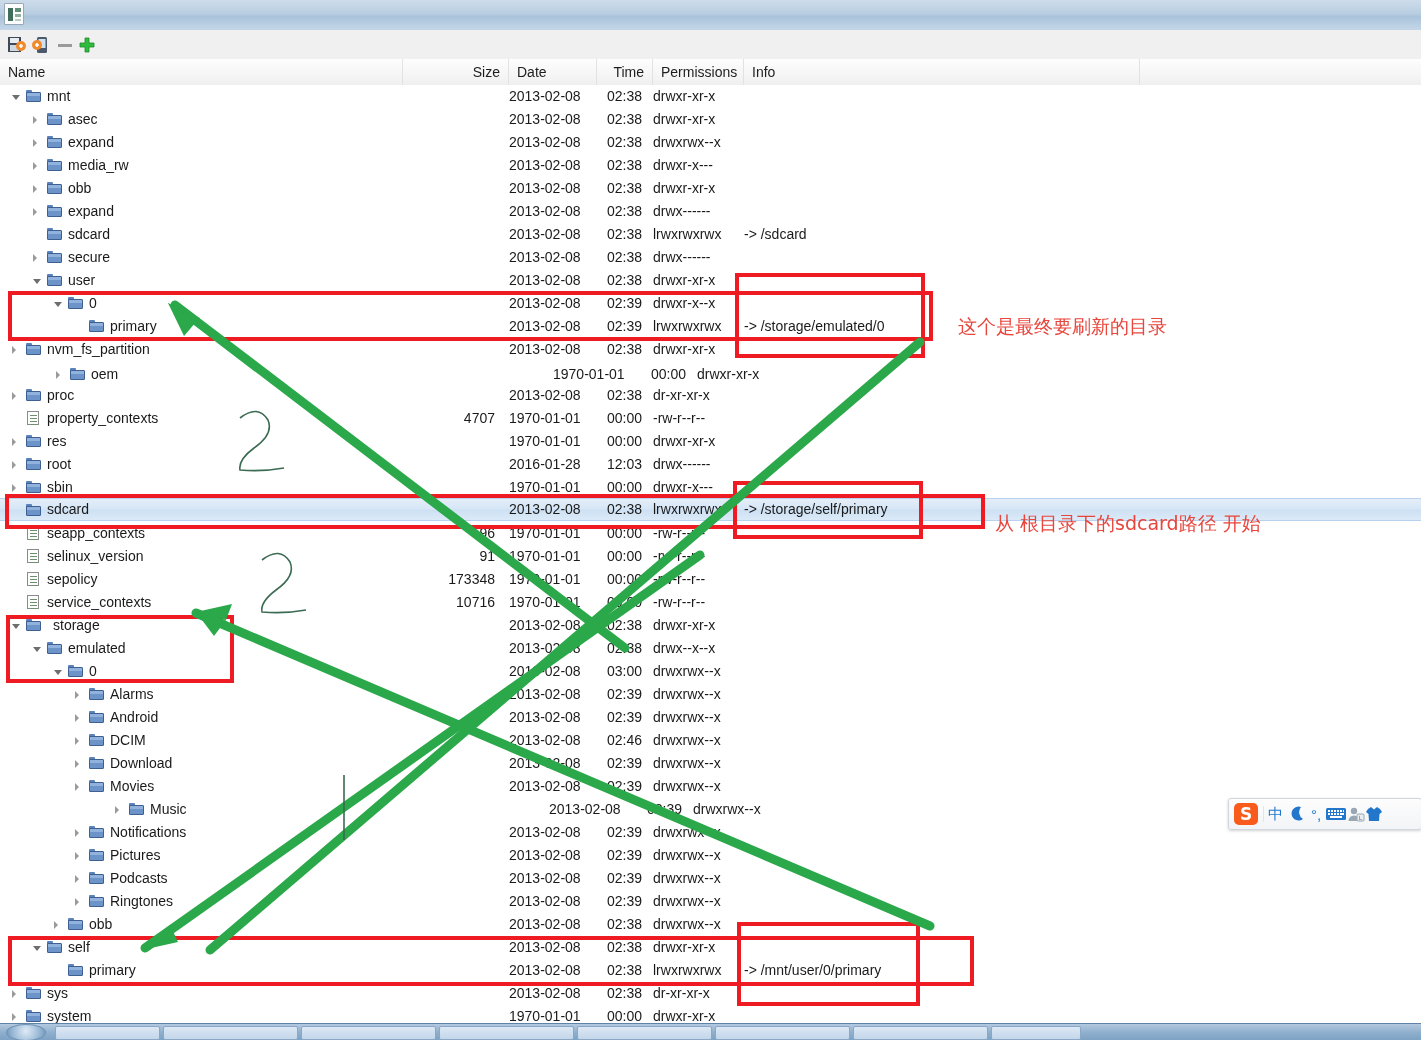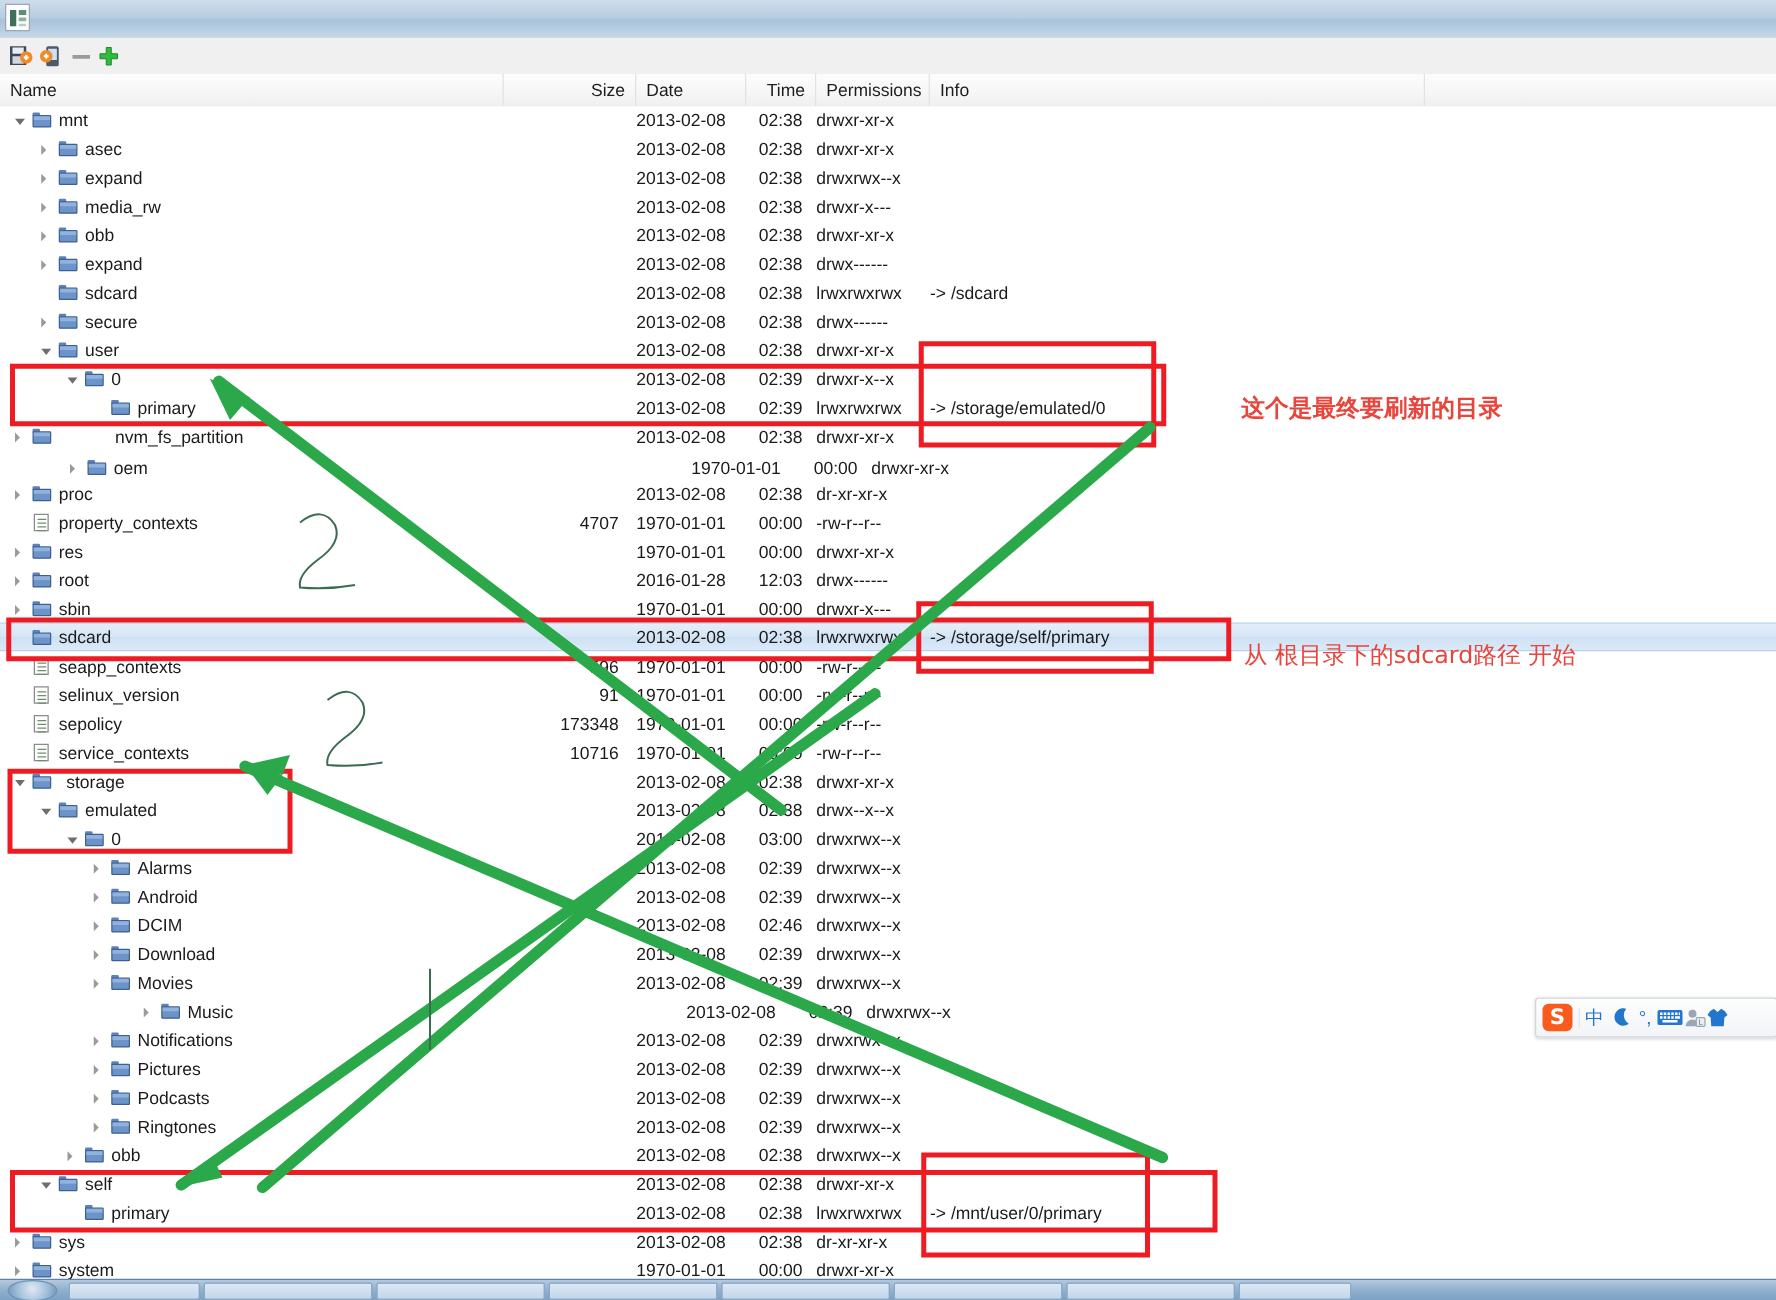--- a/index.html
+++ b/index.html
@@ -359,21 +359,21 @@
       <div class="c-info">-&gt; /storage/emulated/0</div>
     </div>
     <div class="row" style="top: 253px;">
       <div class="c-name">
         <div class="twisty" style="left: 12px;"></div>
         <div class="folder" style="left: 26px;">
           <div class="tab"></div>
           <div class="body"></div>
           <div class="hl"></div>
         </div>
-        <span class="nm" style="left: 47px; margin-left: 45px;">nvm_fs_partition</span>
+        <span class="nm" style="left: 47px;">nvm_fs_partition</span>
       </div>
       <div class="c-size"></div>
       <div class="c-date">2013-02-08</div>
       <div class="c-time">02:38</div>
       <div class="c-perm">drwxr-xr-x</div>
       <div class="c-info"></div>
     </div>
     <div class="row" style="top: 278px; margin-left: 44px;">
       <div class="c-name">
         <div class="twisty" style="left: 12px;"></div>
@@ -864,21 +864,21 @@
     <path d="M145,948 L700,555" stroke="#2aa84a" stroke-width="9" fill="none" stroke-linecap="round"></path>
     <path d="M142,950 L178,942 L170,925 Z" fill="#2aa84a"></path>
 
     <path d="M920,342 L210,950" stroke="#2aa84a" stroke-width="9" fill="none" stroke-linecap="round"></path>
 
     <path d="M240,418 q18,-14 28,2 q6,14 -14,28 q-16,12 -14,22 q22,2 44,-2" stroke="#3b6b52" stroke-width="1.6" fill="none"></path>
     <path d="M262,560 q18,-14 28,2 q6,14 -14,28 q-16,12 -14,22 q22,2 44,-2" stroke="#3b6b52" stroke-width="1.6" fill="none"></path>
     <path d="M344,775 L344,840" stroke="#3b6b52" stroke-width="1.6" fill="none"></path>
   </svg>
 
-  <div class="cn" style="left:993px;top:314px;font-weight:bold;">这个是最终要刷新的目录</div>
+  <div class="cn" style="left:958px;top:314px;">这个是最终要刷新的目录</div>
   <div class="cn" style="left:995px;top:511px;">从  根目录下的sdcard路径 开始</div>
 </div>
 
 <div id="sogou">
   <div class="slot" style="padding:0 5px">
     <div class="sg-s">S</div>
   </div>
   <div class="sep"></div>
   <div class="slot sg-cn">中</div>
   <div class="slot">

